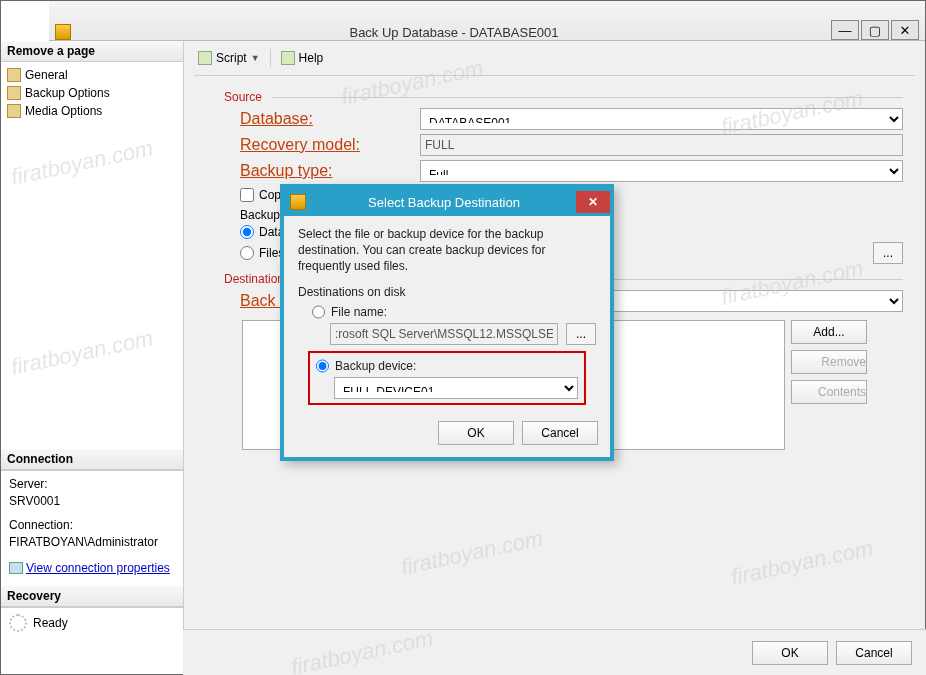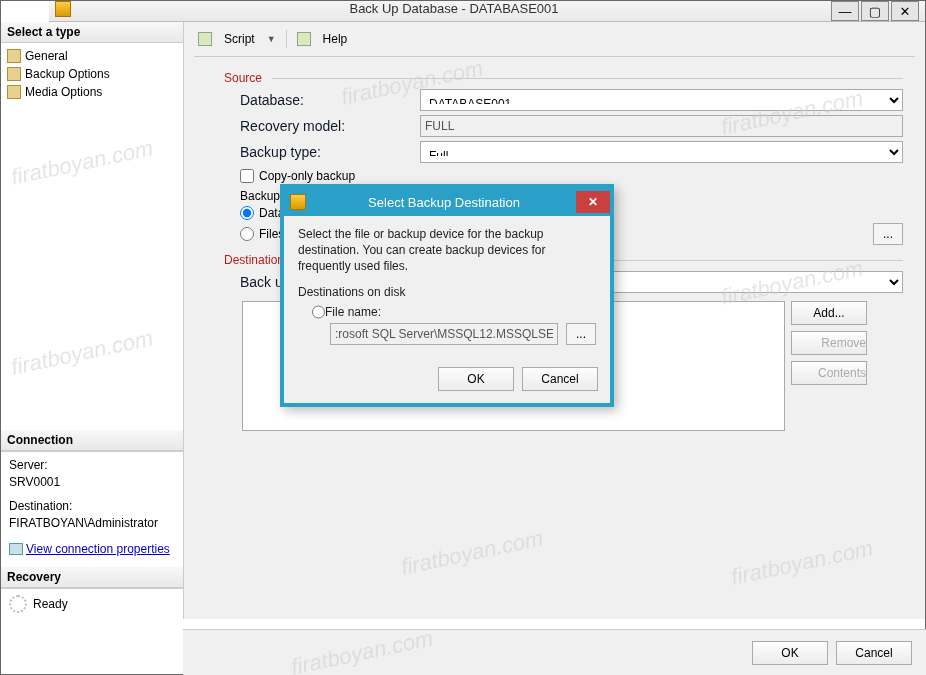--- a/index.html
+++ b/index.html
@@ -1,18 +1,18 @@
 <!DOCTYPE html>
 <html><head>
 <meta charset="utf-8">
 <style>
 * { box-sizing: border-box; margin: 0; padding: 0; font-family: "Segoe UI", Tahoma, sans-serif; font-size: 12px; }
 body { background: #fff; width: 926px; height: 675px; overflow: hidden; border: 1px solid #666; }
 
-.titlebar { height: 21px; background: linear-gradient(#f5f5f5,#e8e8e8); border-bottom: 1px solid #bbb; display: flex; align-items: flex-start; margin-left: 48px; }
+.titlebar { height: 40px; background: linear-gradient(#f5f5f5,#e8e8e8); border-bottom: 1px solid #bbb; display: flex; align-items: flex-end; margin-left: 48px; }
 .titlebar .icon { width: 16px; height: 16px; margin: 0 6px; background: linear-gradient(#ffcc44,#d89b00); border: 1px solid #aa7700; }
 .titlebar .title { flex: 1; text-align: center; font-size: 13px; color: #333; }
 .titlebar .winbtns { display: flex; }
 .titlebar .winbtn { width: 28px; height: 20px; border: 1px solid #888; background: #e5e5e5; margin-right: 2px; display: flex; align-items: center; justify-content: center; font-size: 13px; cursor: pointer; }
 .titlebar .winbtn:last-child { margin-right: 6px; }
 
 .body { display: flex; height: 597px; background: #f0f0f0; }
 .left { width: 183px; border-right: 1px solid #ccc; display: flex; flex-direction: column; }
 .section-hd { background: linear-gradient(#f8f8f8,#e8e8e8); border-bottom: 1px solid #ccc; padding: 3px 6px; font-weight: bold; font-size: 12px; }
 .tree { padding: 4px 6px; background: #fff; flex: 0 0 auto; }
@@ -21,31 +21,31 @@
 .left-spacer { flex: 1; background: #fff; }
 .conn { padding: 6px 8px 8px; background: #fff; border-top: 1px solid #ccc; font-size: 11px; }
 .conn div { margin-bottom: 3px; }
 .link { color: #0000cc; text-decoration: underline; cursor: pointer; display: flex; align-items: center; gap: 3px; }
 .link-icon { width: 14px; height: 12px; background: #cde; border: 1px solid #4a8; }
 .progress { padding: 6px 8px; background: #fff; border-top: 1px solid #ccc; display: flex; align-items: center; gap: 6px; }
 .spinner { width: 18px; height: 18px; border: 2px dotted #bbb; border-radius: 50%; }
 
 .main { flex: 1; background: #f0f0f0; padding: 6px 10px; position: relative; }
 .toolbar { display: flex; align-items: center; gap: 2px; padding: 2px 0 8px; border-bottom: 1px solid #ccc; margin-bottom: 14px; }
-.tbtn { display: flex; align-items: center; gap: 12px; padding: 2px 4px; cursor: pointer; }
+.tbtn { display: flex; align-items: center; gap: 4px; padding: 2px 4px; cursor: pointer; }
 .tbtn-icon { width: 14px; height: 14px; background: #dce8c0; border: 1px solid #8a8; }
 .tbtn-drop { font-size: 9px; color: #555; }
 .tsep { width: 1px; height: 18px; background: #ccc; margin: 0 4px; }
 
 .group { margin: 0 12px 8px 30px; }
 .group-label { font-size: 12px; color: #b91c1c; margin-bottom: 2px; position: relative; }
 .group-label::after { content: ""; position: absolute; left: 48px; right: 0; top: 50%; border-top: 1px solid #ccc; }
 .dest-label::after { left: 75px; }
 .form-row { display: flex; align-items: center; margin: 4px 0 4px 16px; }
-.form-label { width: 180px; font-size: 14px; color: #0f172a; }
+.form-label { width: 180px; font-size: 16px; color: #c2410c; text-decoration: underline; }
 .form-ctrl { flex: 1; }
 select, input[type=text] { width: 100%; height: 22px; border: 1px solid #aaa; background: #fff; padding: 6px 4px; font-size: 12px; }
 input[readonly] { background: #f0f0f0; color: #555; }
 .chk { display: flex; align-items: center; gap: 5px; margin: 6px 0 6px 16px; }
 .chk input { width: 14px; height: 14px; }
 .radio-row { display: flex; align-items: center; gap: 5px; margin: 3px 0 3px 16px; }
 .radio-row input { width: 14px; height: 14px; }
 .browse-btn { width: 30px; height: 22px; border: 1px solid #aaa; background: #f5f5f5; margin-left: 4px; cursor: pointer; text-align: center; }
 
 .dest-box { margin: 6px 48px 0 48px; display: flex; gap: 6px; }
@@ -58,21 +58,21 @@
 
 
 .modal { position: absolute; left: 280px; top: 184px; width: 334px; border: 4px solid #2aa0c8; background: #f0f0f0; box-shadow: 4px 4px 10px rgba(0,0,0,.25); z-index: 10; }
 .modal-title { height: 28px; background: #2aa0c8; color: #fff; display: flex; align-items: center; }
 .modal-title .icon { width: 16px; height: 16px; margin: 0 6px; background: linear-gradient(#ffcc44,#d89b00); border: 1px solid #aa7700; }
 .modal-title .t { flex: 1; text-align: center; font-size: 13px; }
 .modal-close { width: 34px; height: 22px; background: #c84040; color: #fff; display: flex; align-items: center; justify-content: center; font-weight: bold; cursor: pointer; }
 .modal-body { padding: 10px 14px; font-size: 11px; color: #222; }
 .modal-body p { margin-bottom: 10px; line-height: 1.35; }
 .modal-group { margin: 0 0 6px 0; font-size: 12px; }
-.modal-radio { display: flex; margin: 4px 0 4px 14px; }
+.modal-radio { display: flex; gap: 6px; margin: 4px 0 4px 14px; }
 .modal-text-row { display: flex; gap: 4px; margin: 2px 0 6px 32px; }
 .modal-text-row input { flex: 1; }
 .highlight { border: 2px solid #d00000; padding: 2px 2px 4px; margin: 0 10px 0 10px; }
 .modal-foot { display: flex; justify-content: flex-end; gap: 8px; padding: 6px 12px 12px; }
 
 .watermark { position: absolute; color: #ccc; font-size: 22px; font-style: italic; transform: rotate(-12deg); pointer-events: none; opacity: .5; z-index: 20; }
 </style>
 </head>
 <body>
 
@@ -82,42 +82,42 @@
   <div class="winbtns">
     <div class="winbtn">—</div>
     <div class="winbtn">▢</div>
     <div class="winbtn">✕</div>
   </div>
 </div>
 
 <div class="body">
 
   <div class="left">
-    <div class="section-hd">Select a type</div>
+    <div class="section-hd">Remove a page</div>
     <div class="tree">
       <div class="tree-item">
           <span class="tree-icon"></span>
           <span>General</span>
         </div>
       <div class="tree-item">
           <span class="tree-icon"></span>
           <span>Backup Options</span>
         </div>
       <div class="tree-item">
           <span class="tree-icon"></span>
           <span>Media Options</span>
         </div>
     </div>
     <div class="left-spacer"></div>
     <div class="section-hd">Connection</div>
     <div class="conn">
       <div>Server:</div>
       <div>SRV0001</div>
       <div style="height:4px"></div>
-      <div>Destination:</div>
+      <div>Connection:</div>
       <div>FIRATBOYAN\Administrator</div>
       <div style="height:6px"></div>
       <div class="link">
         <span class="link-icon"></span>
         <span>View connection properties</span>
       </div>
     </div>
     <div class="section-hd">Recovery</div>
     <div class="progress">
       <div class="spinner"></div>
@@ -202,20 +202,29 @@
   <div class="modal-body">
     <p>Select the file or backup device for the backup destination. You can create backup devices for frequently used files.</p>
     <div class="modal-group">Destinations on disk</div>
     <div class="modal-radio">
       <input type="radio" name="dest" style="">
       <span>File name:</span>
     </div>
     <div class="modal-text-row">
       <input type="text" readonly="" value=":rosoft SQL Server\MSSQL12.MSSQLSERVER\MSSQL\Backup\" style="">
       <button class="browse-btn">...</button>
+    </div>
+    <div class="highlight">
+      <div class="modal-radio" style="margin-left:4px">
+        <input type="radio" name="dest" checked="" style="">
+        <span>Backup device:</span>
+      </div>
+      <div style="margin:2px 4px 0 22px">
+        <select><option>FULL-DEVICE01</option></select>
+      </div>
     </div>
   </div>
   <div class="modal-foot">
     <button class="dialog-btn">OK</button>
     <button class="dialog-btn">Cancel</button>
   </div>
 </div>
 
 <div class="watermark" style="left:10px; top:150px">firatboyan.com</div>
 <div class="watermark" style="left:340px; top:70px">firatboyan.com</div>

